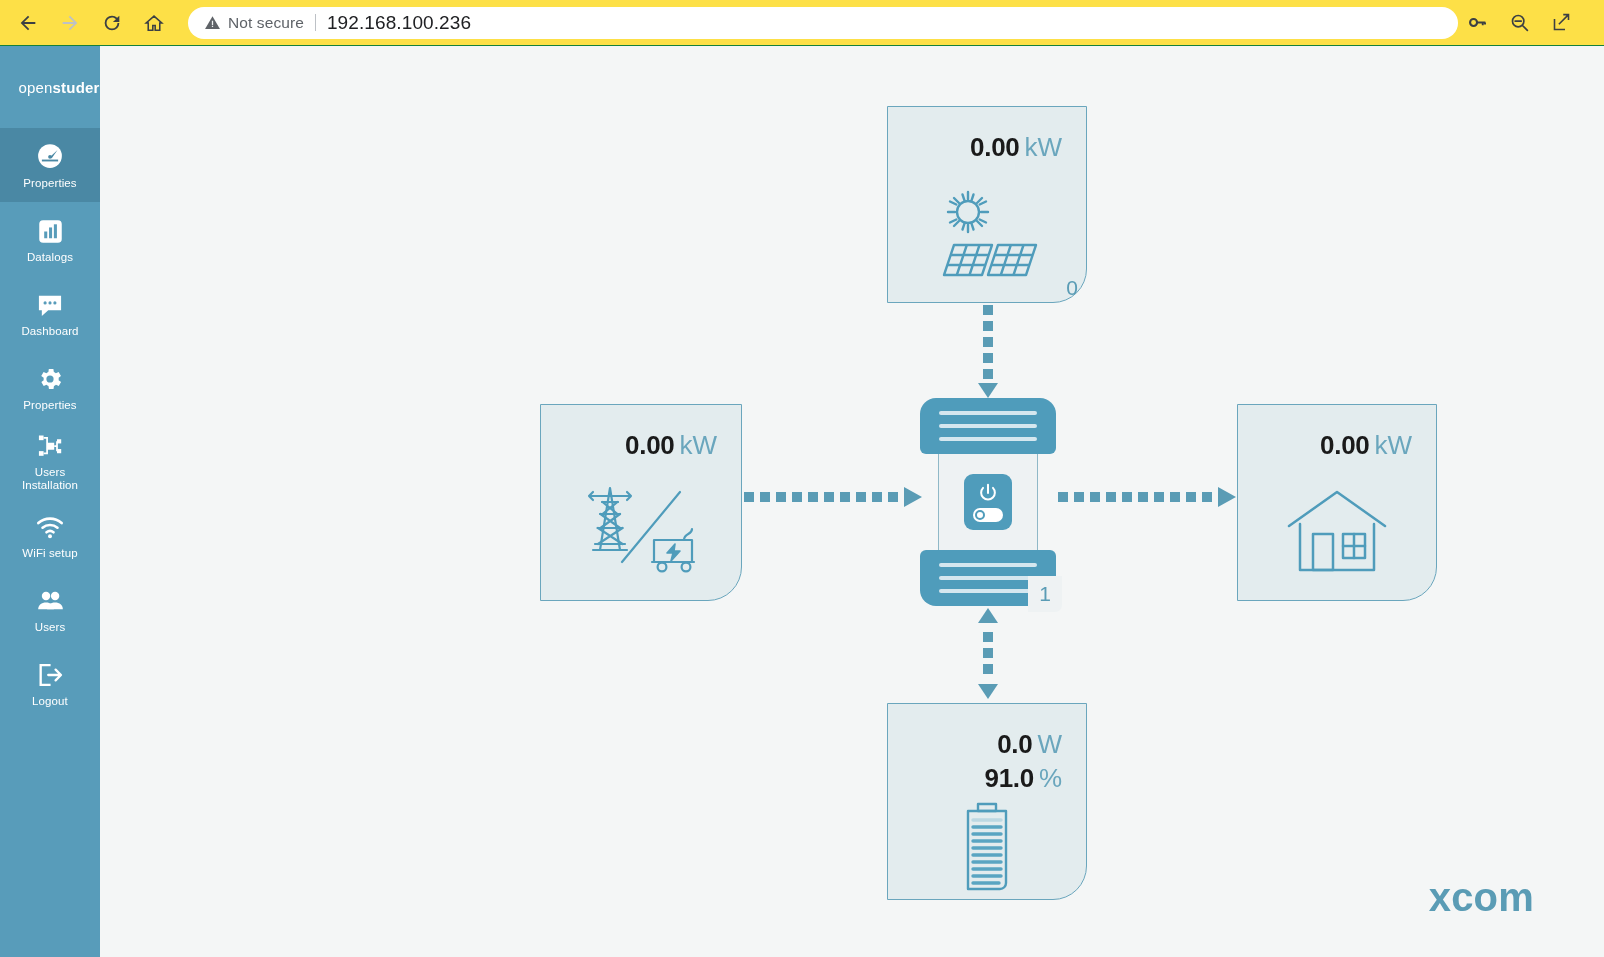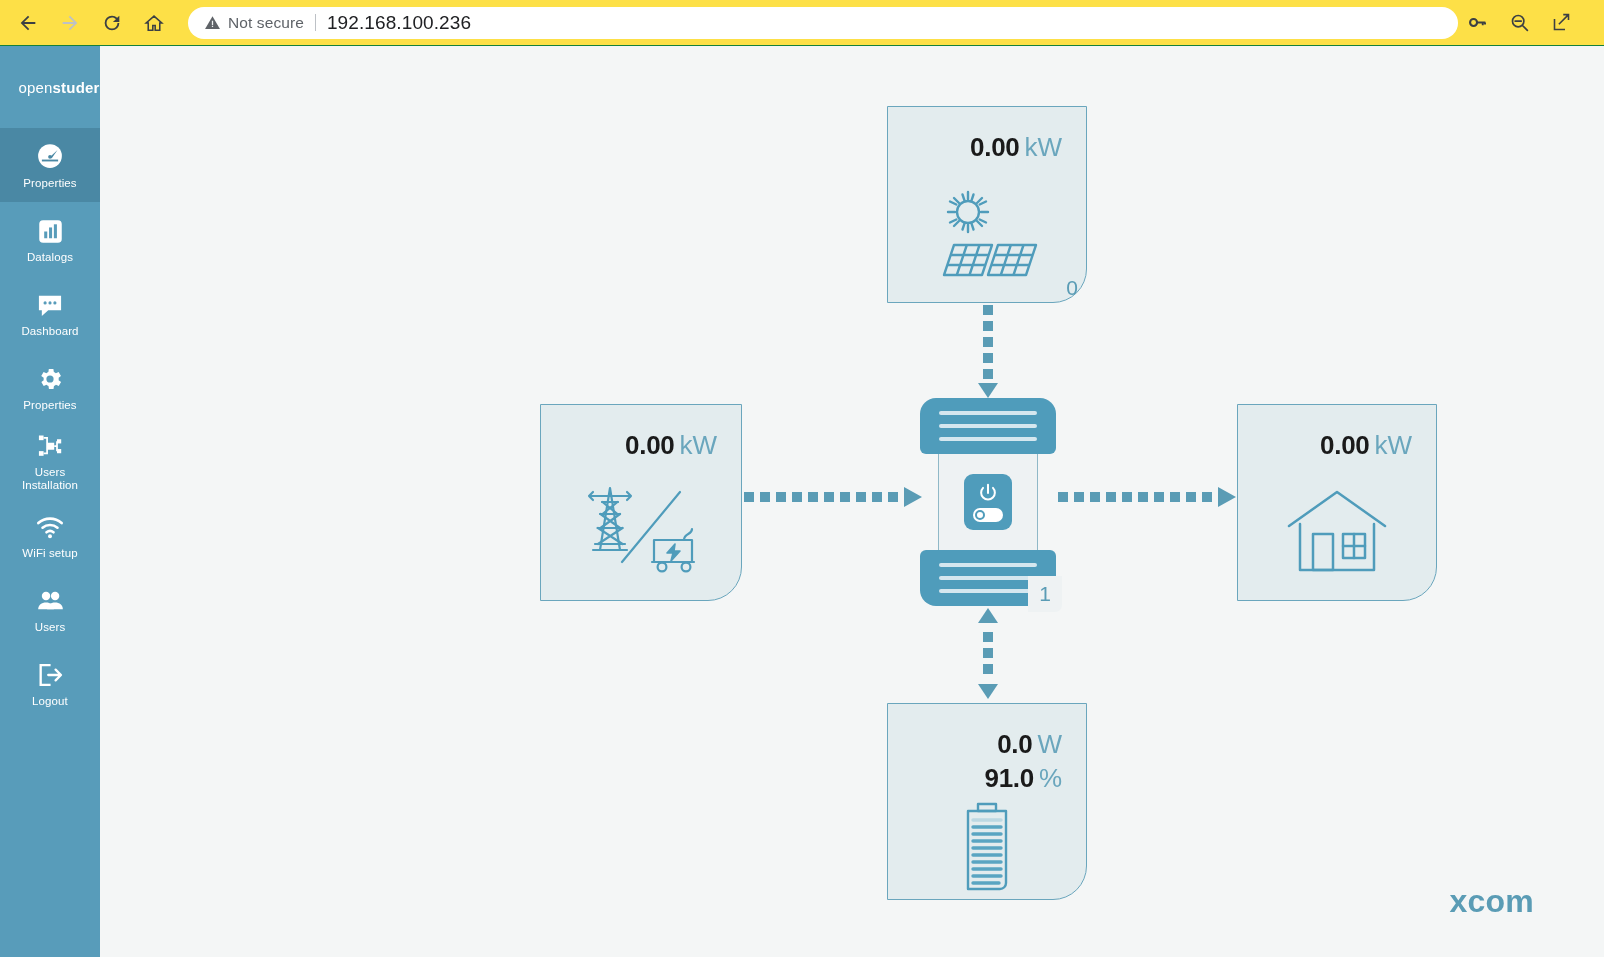--- a/index.html
+++ b/index.html
@@ -179,21 +179,21 @@
   .conn { position: absolute; }
   .conn svg { display: block; }
   #conn-solar   { left: 877px; top: 257px; }
   #conn-grid    { left: 642px; top: 440px; }
   #conn-house   { left: 956px; top: 440px; }
   #conn-battery { left: 877px; top: 560px; }
 
   
   .xcom {
     position: absolute; right: 70px; bottom: 37px;
-    font-size: 32px; font-weight: 700; color: #5a9cb5;
+    font-size: 40px; font-weight: 700; color: #5a9cb5;
     letter-spacing: .2px;
   }
 </style>
 </head>
 <body>
 
 <div class="browser-bar">
   <div class="nav-btns">
     <div class="nav-btn">
       <svg width="22" height="22" viewBox="0 0 24 24">

